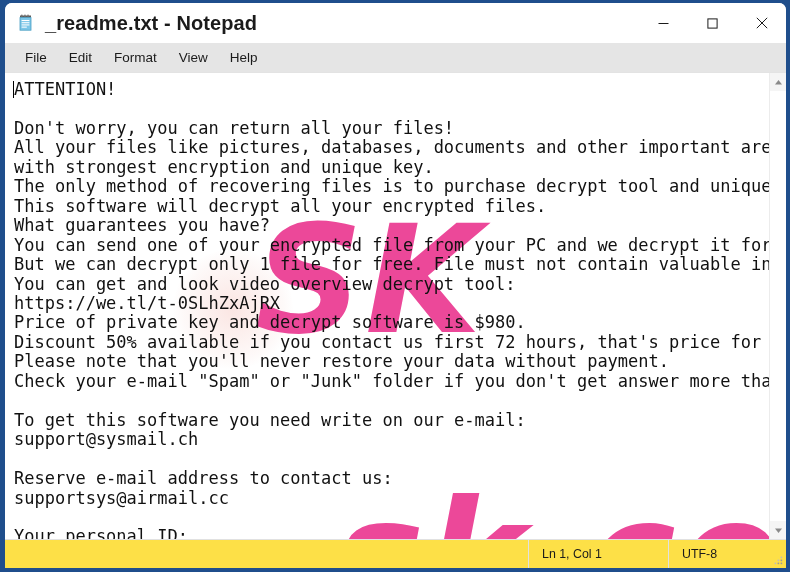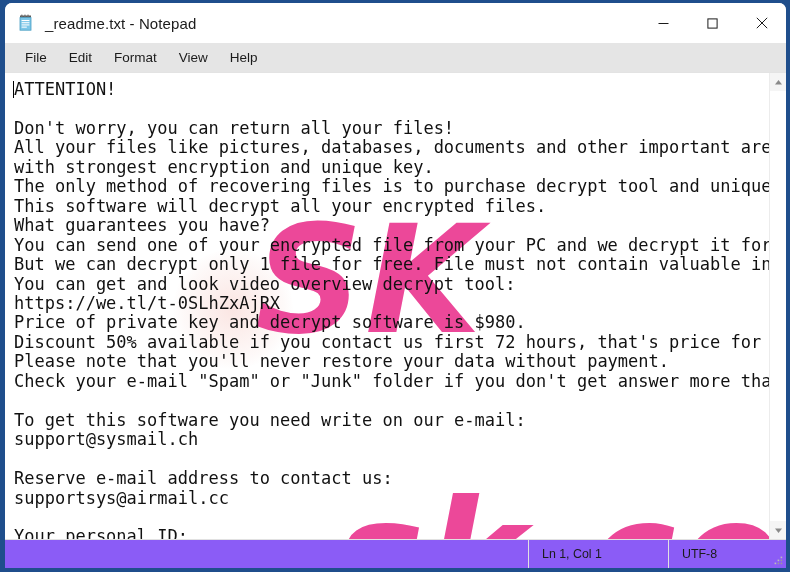--- a/index.html
+++ b/index.html
@@ -35,25 +35,26 @@
     flex: 0 0 auto;
     position: relative;
   }
   #app-icon {
     width: 18px; height: 18px;
     margin-left: 12px;
     position: relative;
     flex: 0 0 auto;
   }
   #title-text {
-    font-size: 15px;
+    font-size: 20px;
     color: #1b1b1b;
     margin-left: 10px;
     letter-spacing: 0.1px;
     white-space: nowrap;
+    font-weight: bold;
   }
   #window-controls {
     margin-left: auto;
     display: flex;
     height: 40px;
   }
   .win-btn {
     width: 49px; height: 40px;
     display: flex;
     align-items: center;
@@ -166,21 +167,21 @@
     position: absolute;
     left: 0; top: 0;
     width: 17px;
     height: 100%;
     background: #ffffff;
   }
   
   #statusbar {
     height: 29px;
     flex: 0 0 auto;
-    background: #8b5cf6;
+    background: #fde047;
     border-top: 1px solid #e1e1e1;
     display: flex;
     align-items: stretch;
     font-size: 12.4px;
     color: #1b1b1b;
   }
   #status-spacer { flex: 1 1 auto; }
   .status-cell {
     display: flex;
     align-items: center;

